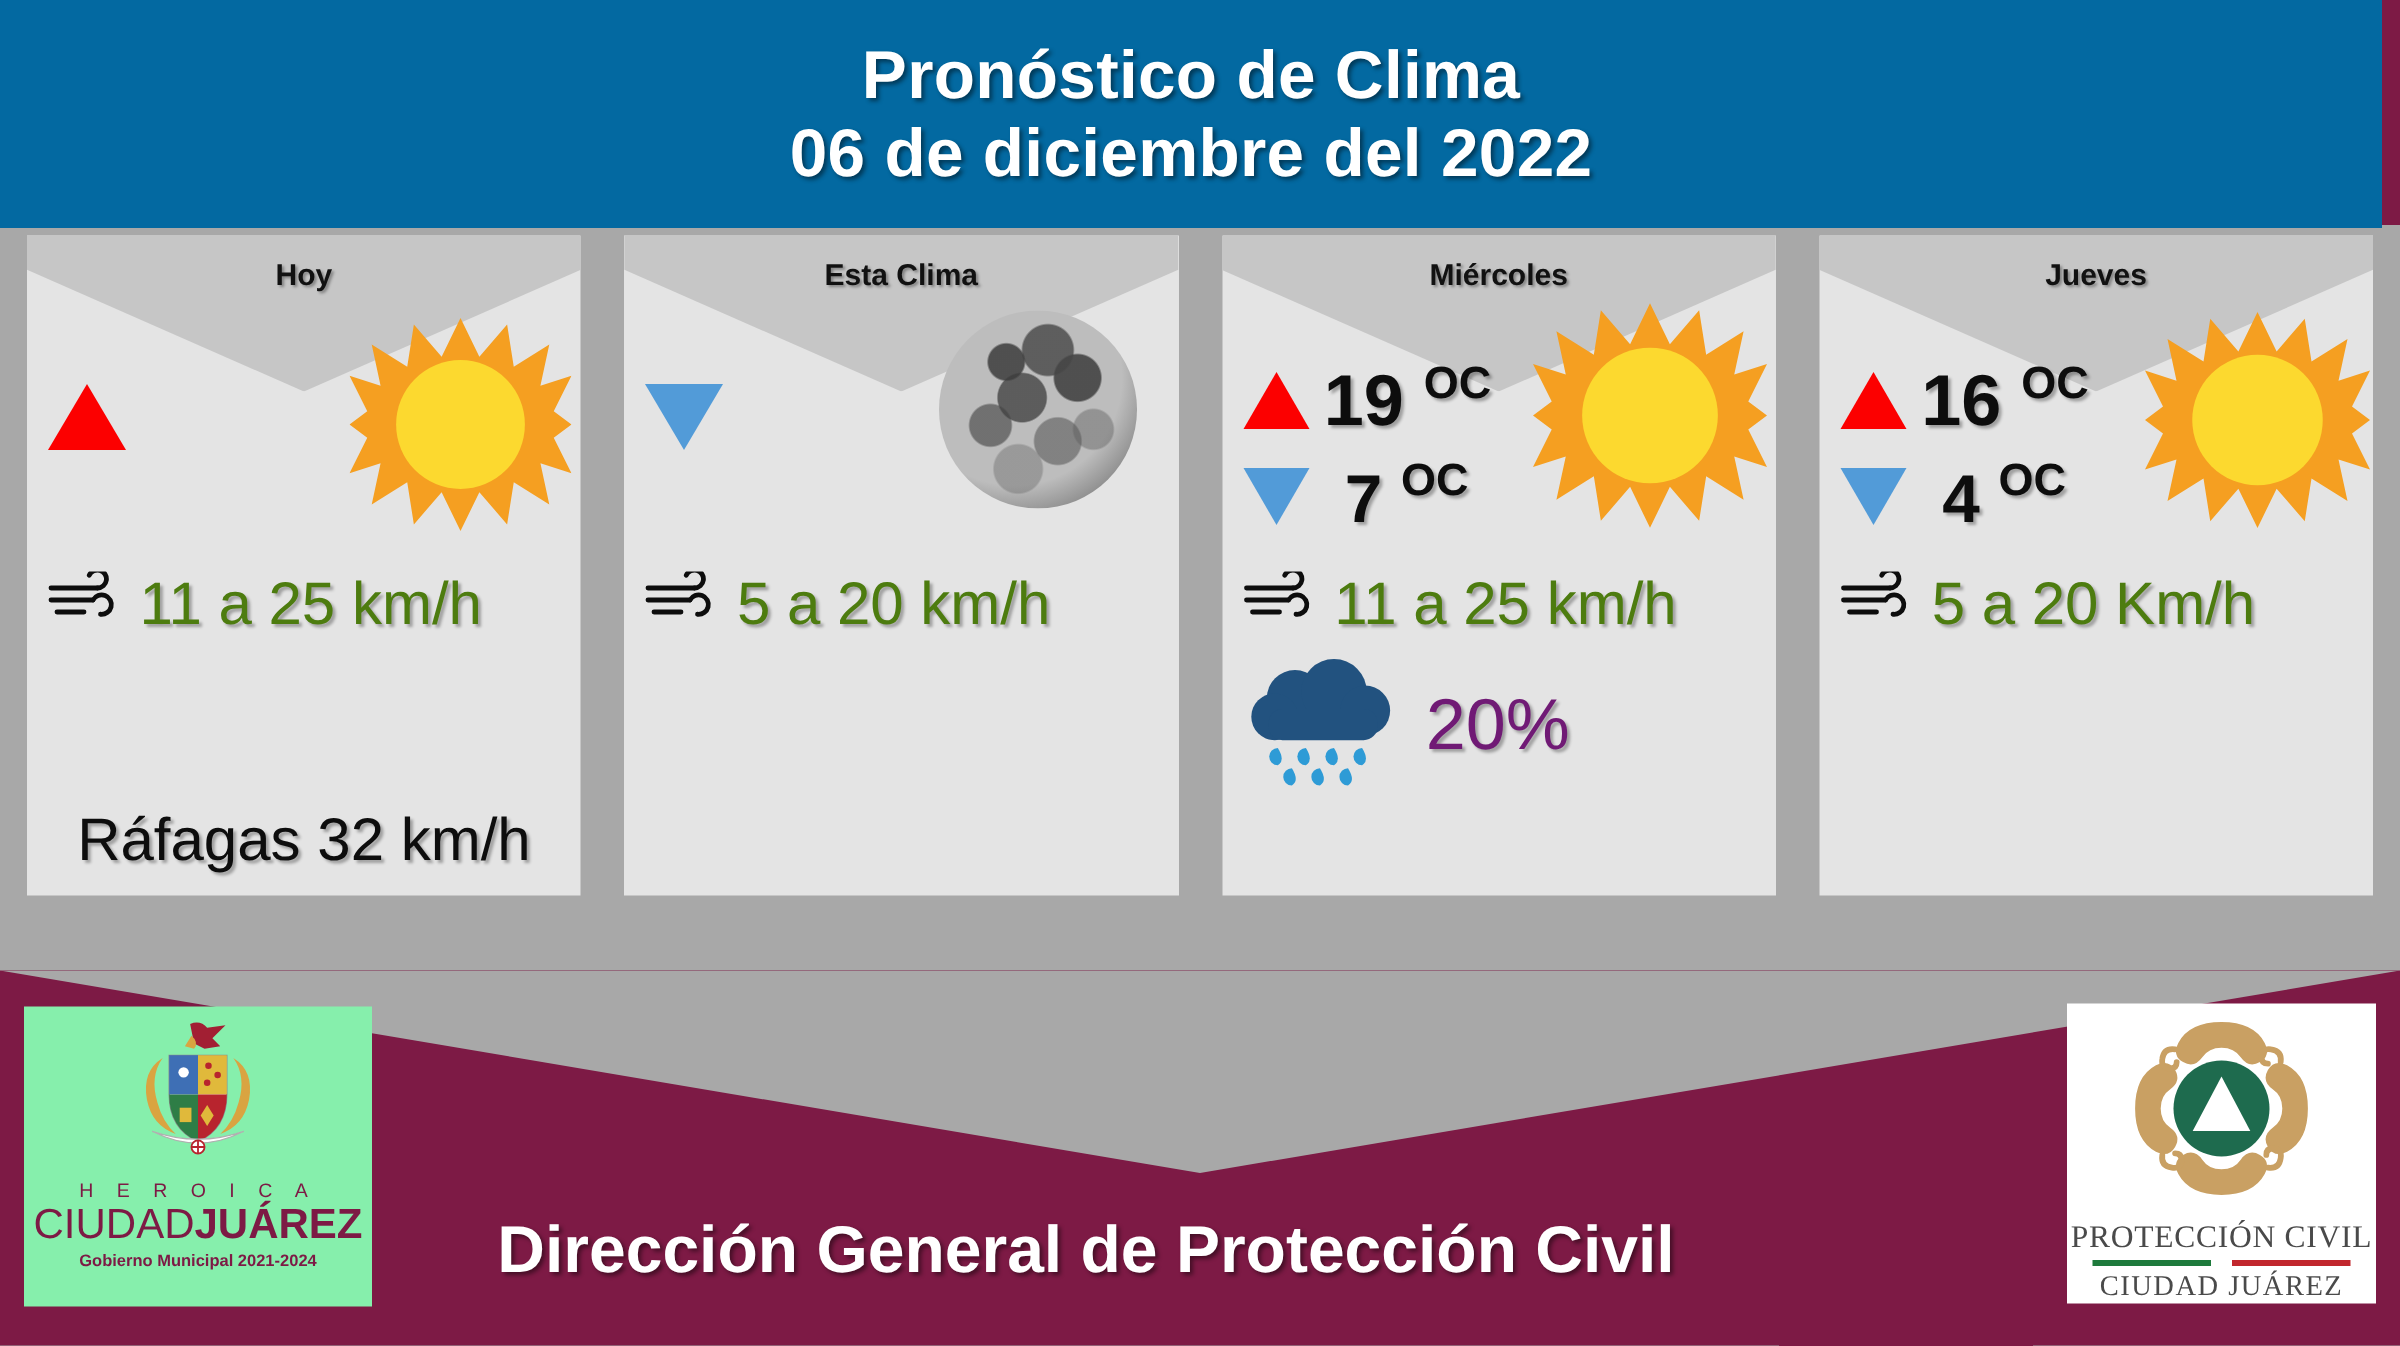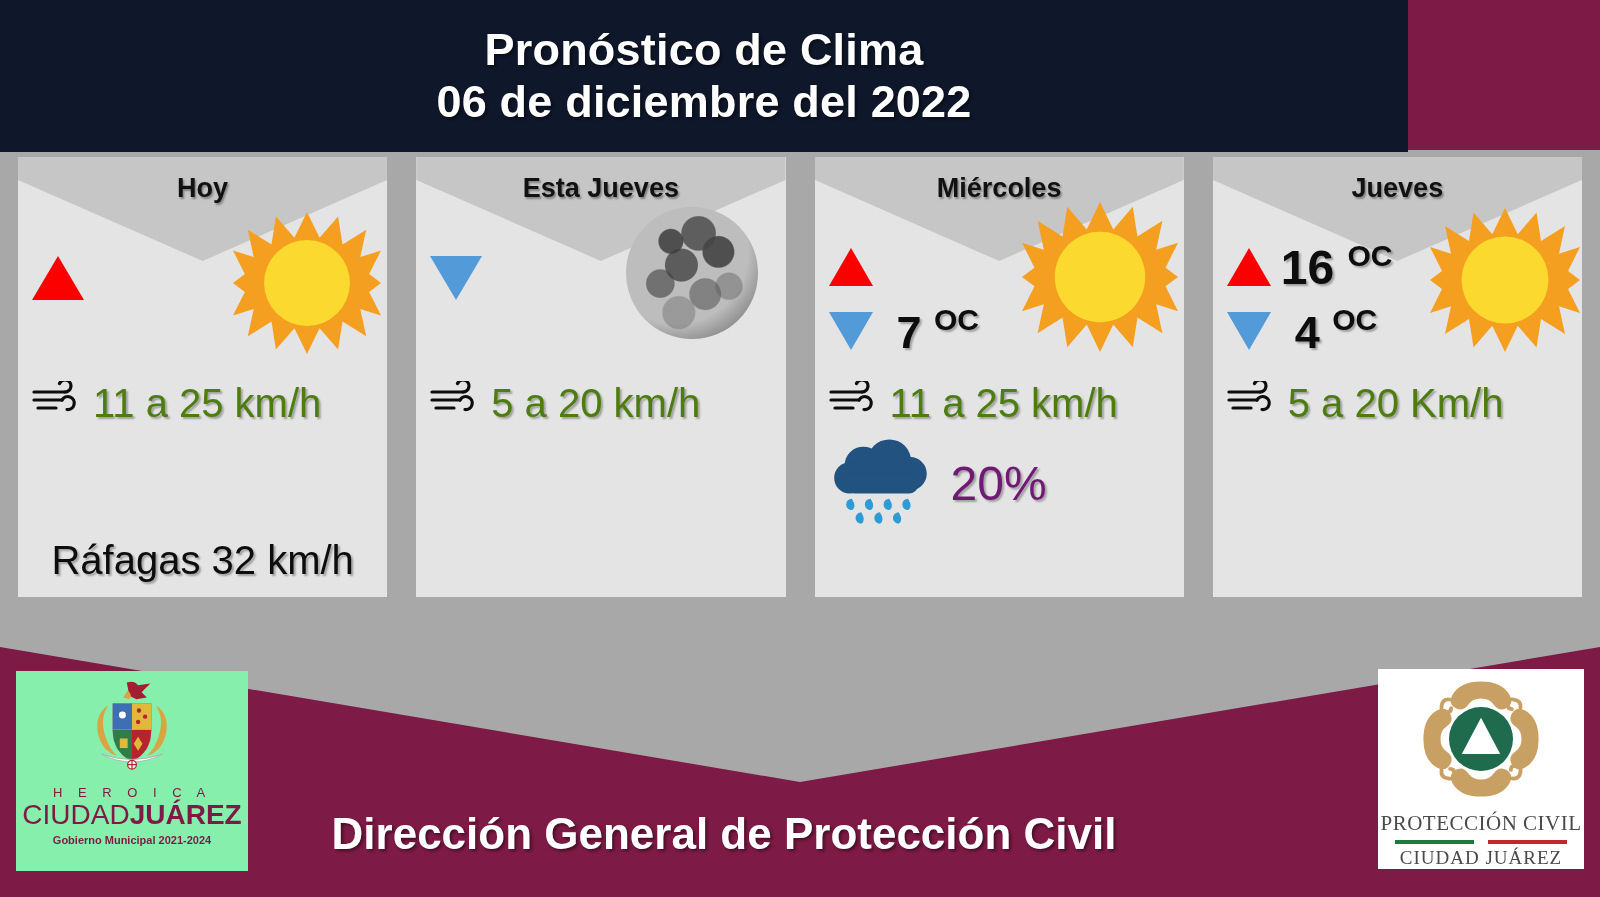--- a/index.html
+++ b/index.html
@@ -5,22 +5,22 @@
 <style>
   html,body{margin:0;padding:0;}
   body{
     width:1600px;height:897px;overflow:hidden;
     background:#7D1A45;
     font-family:"Liberation Sans","DejaVu Sans",sans-serif;
     position:relative;
   }
   
   .header{
-    position:absolute;left:0;top:0;width:1408px;height:152px;
-    background:#0f172a;
+    position:absolute;left:0;top:0;width:1588px;height:152px;
+    background:#0369a1;
     display:flex;flex-direction:column;align-items:center;justify-content:center;
     z-index:5;
   }
   .header .ttl{
     color:#ffffff;font-weight:bold;letter-spacing:.2px;
     text-align:center;line-height:1.12;
     text-shadow:2px 2px 3px rgba(0,0,0,.45);
   }
   .header .ttl.l1{font-size:45px;}
   .header .ttl.l2{font-size:45px;margin-top:2px;}
@@ -47,21 +47,21 @@
     height:440px;overflow:hidden;
   }
   .card .notch{
     position:absolute;left:0;top:0;width:100%;height:104px;
     background:#C6C6C6;
     clip-path:polygon(0 0,100% 0,100% 22%,50% 100%,0 22%);
     z-index:1;
   }
   .card .dayname{
     position:absolute;left:0;top:16px;width:100%;text-align:center;
-    font-size:27px;font-weight:bold;color:#111;z-index:3;
+    font-size:20px;font-weight:bold;color:#111;z-index:3;
     text-shadow:1.5px 1.5px 2px rgba(0,0,0,.35);
   }
   .card .body{
     position:absolute;left:0;top:78px;width:100%;height:362px;z-index:2;
     padding:0 14px;box-sizing:border-box;
   }
 
   
   .temps{position:relative;height:130px;}
   .temprow{display:flex;align-items:center;gap:10px;height:64px;}
@@ -209,21 +209,21 @@
         </span>
         <span class="windtxt">11 a 25 km/h</span>
       </div>
     </div>
 
     <div class="gust">Ráfagas 32  km/h</div>
   </div>
 
   <div class="card">
     <div class="notch"></div>
-    <div class="dayname">Esta Jueves</div>
+    <div class="dayname">Esta Clima</div>
 
     <div class="sky moon">
       <div class="moonimg"></div>
     </div>
 
     <div class="body">
       <div class="temps">
         <div class="temprow single">
           <div class="tri down"></div>
         </div>
@@ -254,20 +254,21 @@
       <svg viewBox="0 0 100 100" width="100%" height="100%">
         <polygon fill="#F59F21" points="50,2 58.5,19.5 71,5 74,24 90,14 86,32.5 100,28 92,44 100,50 92,56 100,72 86,67.5 90,86 74,76 71,95 58.5,80.5 50,98 41.5,80.5 29,95 26,76 10,86 14,67.5 0,72 8,56 0,50 8,44 0,28 14,32.5 10,14 26,24 29,5 41.5,19.5"></polygon>
         <circle cx="50" cy="50" r="29" fill="#FCD92F"></circle>
       </svg>
     </div>
 
     <div class="body">
       <div class="temps">
         <div class="temprow">
           <div class="tri sm up"></div>
+          <div class="tval"><span>19 </span><span class="deg">OC</span></div>
         </div>
         <div class="temprow">
           <div class="tri sm down"></div>
           <div class="tval second indent"><span>7 </span><span class="deg">OC</span></div>
         </div>
       </div>
 
       <div class="windrow">
         <span class="windicon">
           <svg viewBox="0 0 52 34" width="52" height="34">

